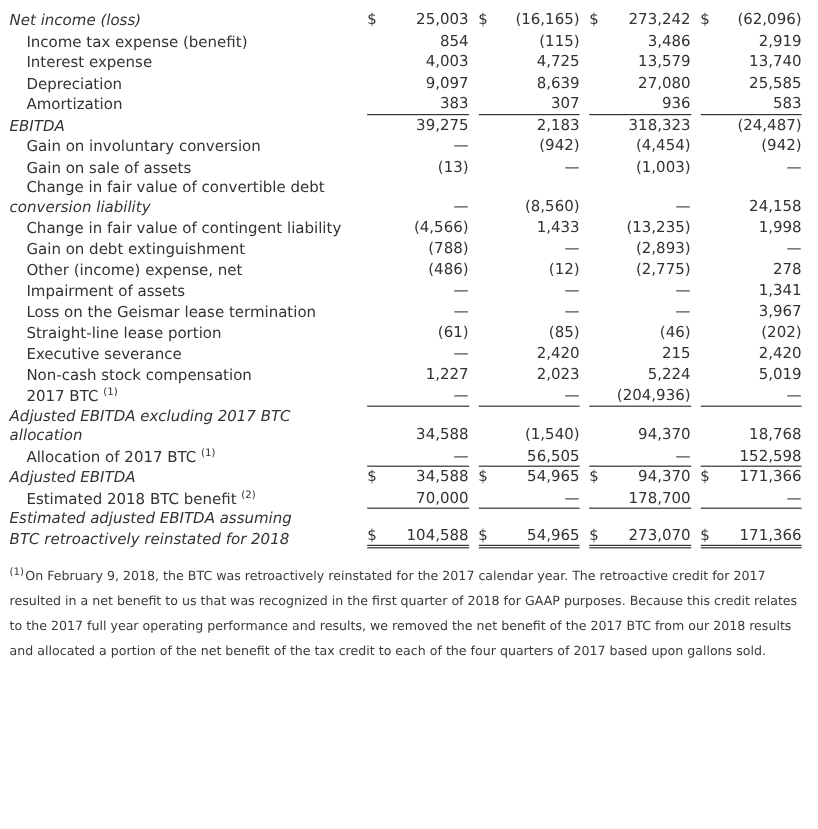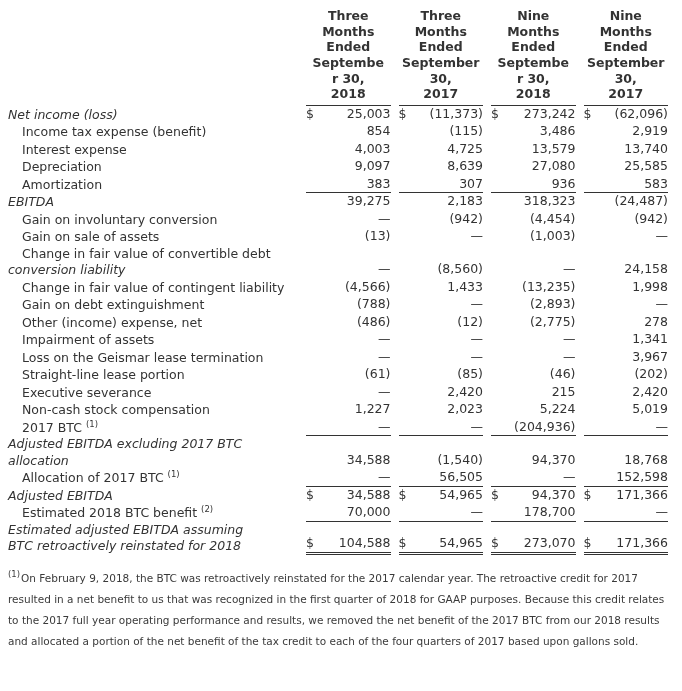--- a/index.html
+++ b/index.html
@@ -48,73 +48,37 @@
 <div class="sheet">
   <table class="fin">
     <colgroup>
       <col class="c-label">
       <col class="c-val">
         <col class="c-val">
         <col class="c-val">
         <col class="c-val">
     </colgroup>
     <thead>
-      <tr>
-        <th></th>
-
-      <th class="vcell">
-            <div class="colhead">Three
-Months
-Ended
-Septembe
-r 30,
-2018</div>
-          </th>
-          <th class="vcell">
-            <div class="colhead">Three
-Months
-Ended
-September
-30,
-2017</div>
-          </th>
-          <th class="vcell">
-            <div class="colhead">Nine
-Months
-Ended
-Septembe
-r 30,
-2018</div>
-          </th>
-          <th class="vcell">
-            <div class="colhead">Nine
-Months
-Ended
-September
-30,
-2017</div>
-          </th>
-        </tr>
     </thead>
     <tbody id="table-body">
 
     <tr class="bold">
           <td class="label">
             <div class="ln0">Net income (loss)</div>
           </td>
           <td class="vcell">
             <div class="val u-none">
               <span class="cur">$</span>
               <span class="num">25,003</span>
             </div>
           </td>
           <td class="vcell">
             <div class="val u-none">
               <span class="cur">$</span>
-              <span class="num">(11,373)</span>
+              <span class="num">(16,165)</span>
             </div>
           </td>
           <td class="vcell">
             <div class="val u-none">
               <span class="cur">$</span>
               <span class="num">273,242</span>
             </div>
           </td>
           <td class="vcell">
             <div class="val u-none">

